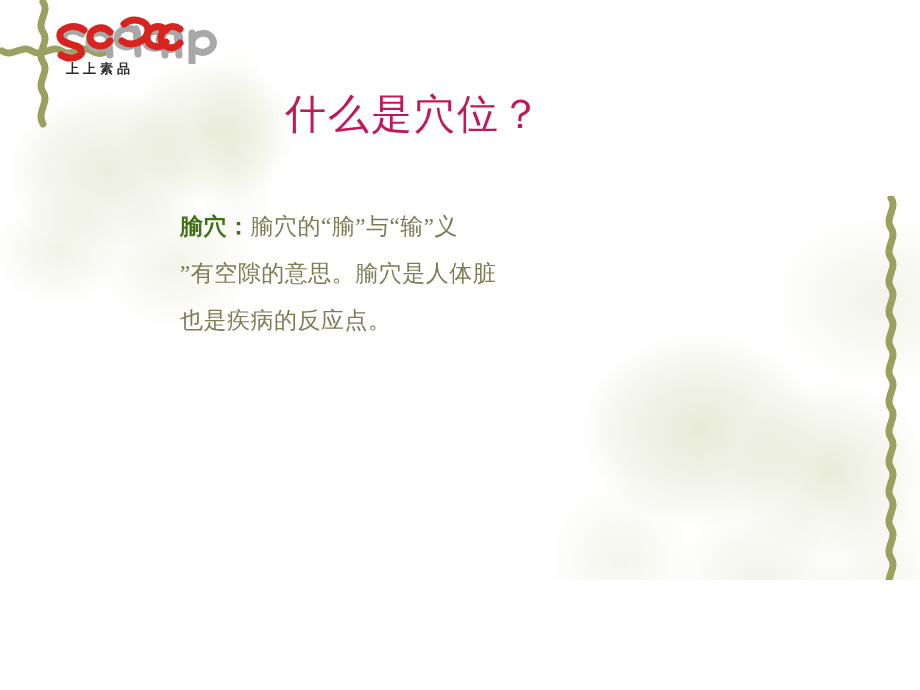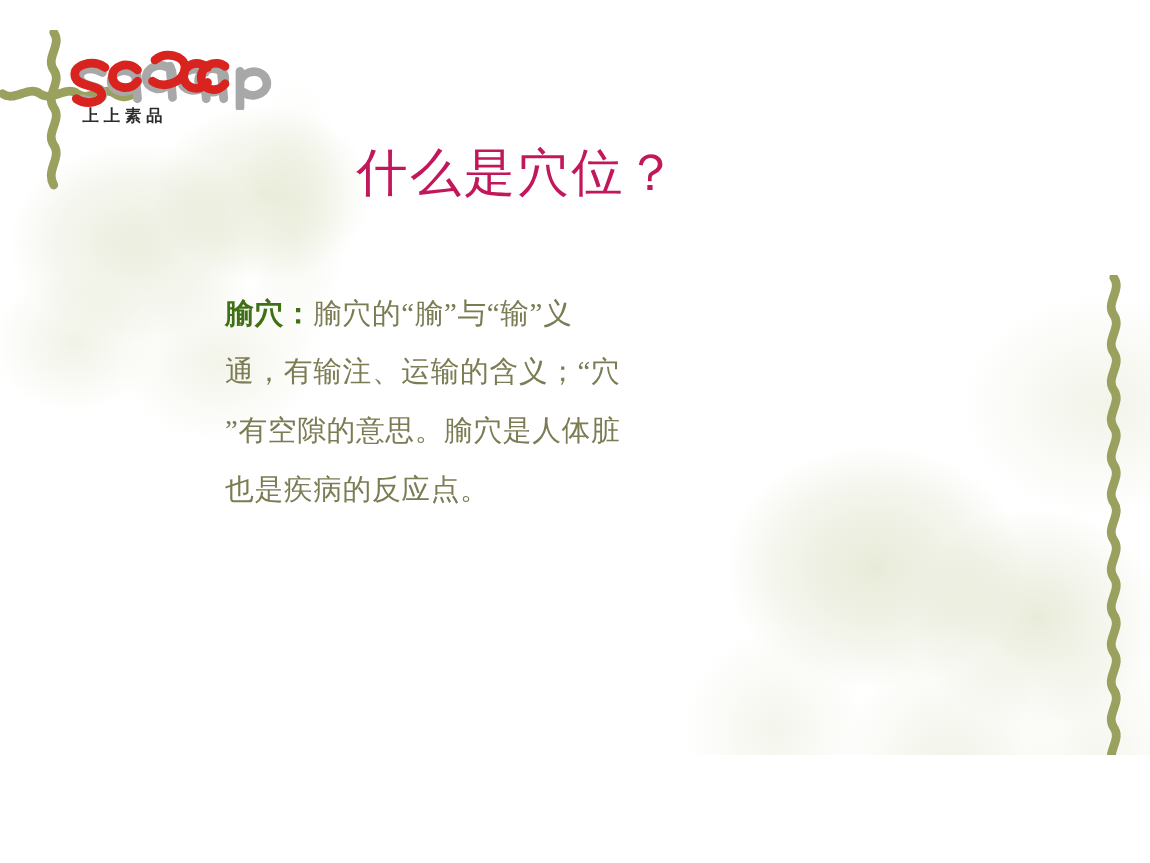--- a/index.html
+++ b/index.html
@@ -22,21 +22,20 @@
       radial-gradient(ellipse 120px 95px at 210px 130px, rgba(198,204,156,0.32) 0%, rgba(198,204,156,0.15) 48%, rgba(255,255,255,0) 74%),
       radial-gradient(ellipse 95px 80px at 60px 250px, rgba(200,206,160,0.26) 0%, rgba(255,255,255,0) 70%),
       radial-gradient(ellipse 110px 90px at 175px 265px, rgba(198,204,156,0.22) 0%, rgba(255,255,255,0) 72%),
       radial-gradient(ellipse 60px 160px at 236px 150px, rgba(205,210,170,0.18) 0%, rgba(255,255,255,0) 70%),
       radial-gradient(ellipse 160px 130px at 700px 430px, rgba(192,198,150,0.36) 0%, rgba(192,198,150,0.18) 48%, rgba(255,255,255,0) 75%),
       radial-gradient(ellipse 135px 120px at 830px 470px, rgba(190,197,146,0.34) 0%, rgba(255,255,255,0) 74%),
       radial-gradient(ellipse 120px 150px at 760px 600px, rgba(196,202,155,0.26) 0%, rgba(255,255,255,0) 74%),
       radial-gradient(ellipse 100px 110px at 620px 560px, rgba(200,206,160,0.20) 0%, rgba(255,255,255,0) 74%),
       radial-gradient(ellipse 150px 120px at 880px 300px, rgba(196,202,155,0.22) 0%, rgba(255,255,255,0) 74%),
       radial-gradient(ellipse 90px 200px at 880px 620px, rgba(198,204,158,0.22) 0%, rgba(255,255,255,0) 74%);
-    margin-top: 24px;
   }
 
   
   .vine {
     position: absolute;
     pointer-events: none;
   }
   .vine svg { display: block; }
 
   .vine-top-left-v  { left: 30px;  top: 0px; }
@@ -163,18 +162,17 @@
         </g>
       </g>
     </svg>
     <div class="logo-sub">上上素品</div>
   </div>
 
   <div class="title">什么是穴位？</div>
 
   <div class="body-block">
     <div class="body-line"><span class="lead">腧穴</span><span class="lead-colon">：</span><span>腧穴的“腧”与“输”义</span></div>
-    <div class="body-line">通，有输注、运输的含义；“穴</div>
     <div class="body-line">”有空隙的意思。腧穴是人体脏</div>
     <div class="body-line">也是疾病的反应点。</div>
   </div>
 
 </div>
 
 </body></html>

